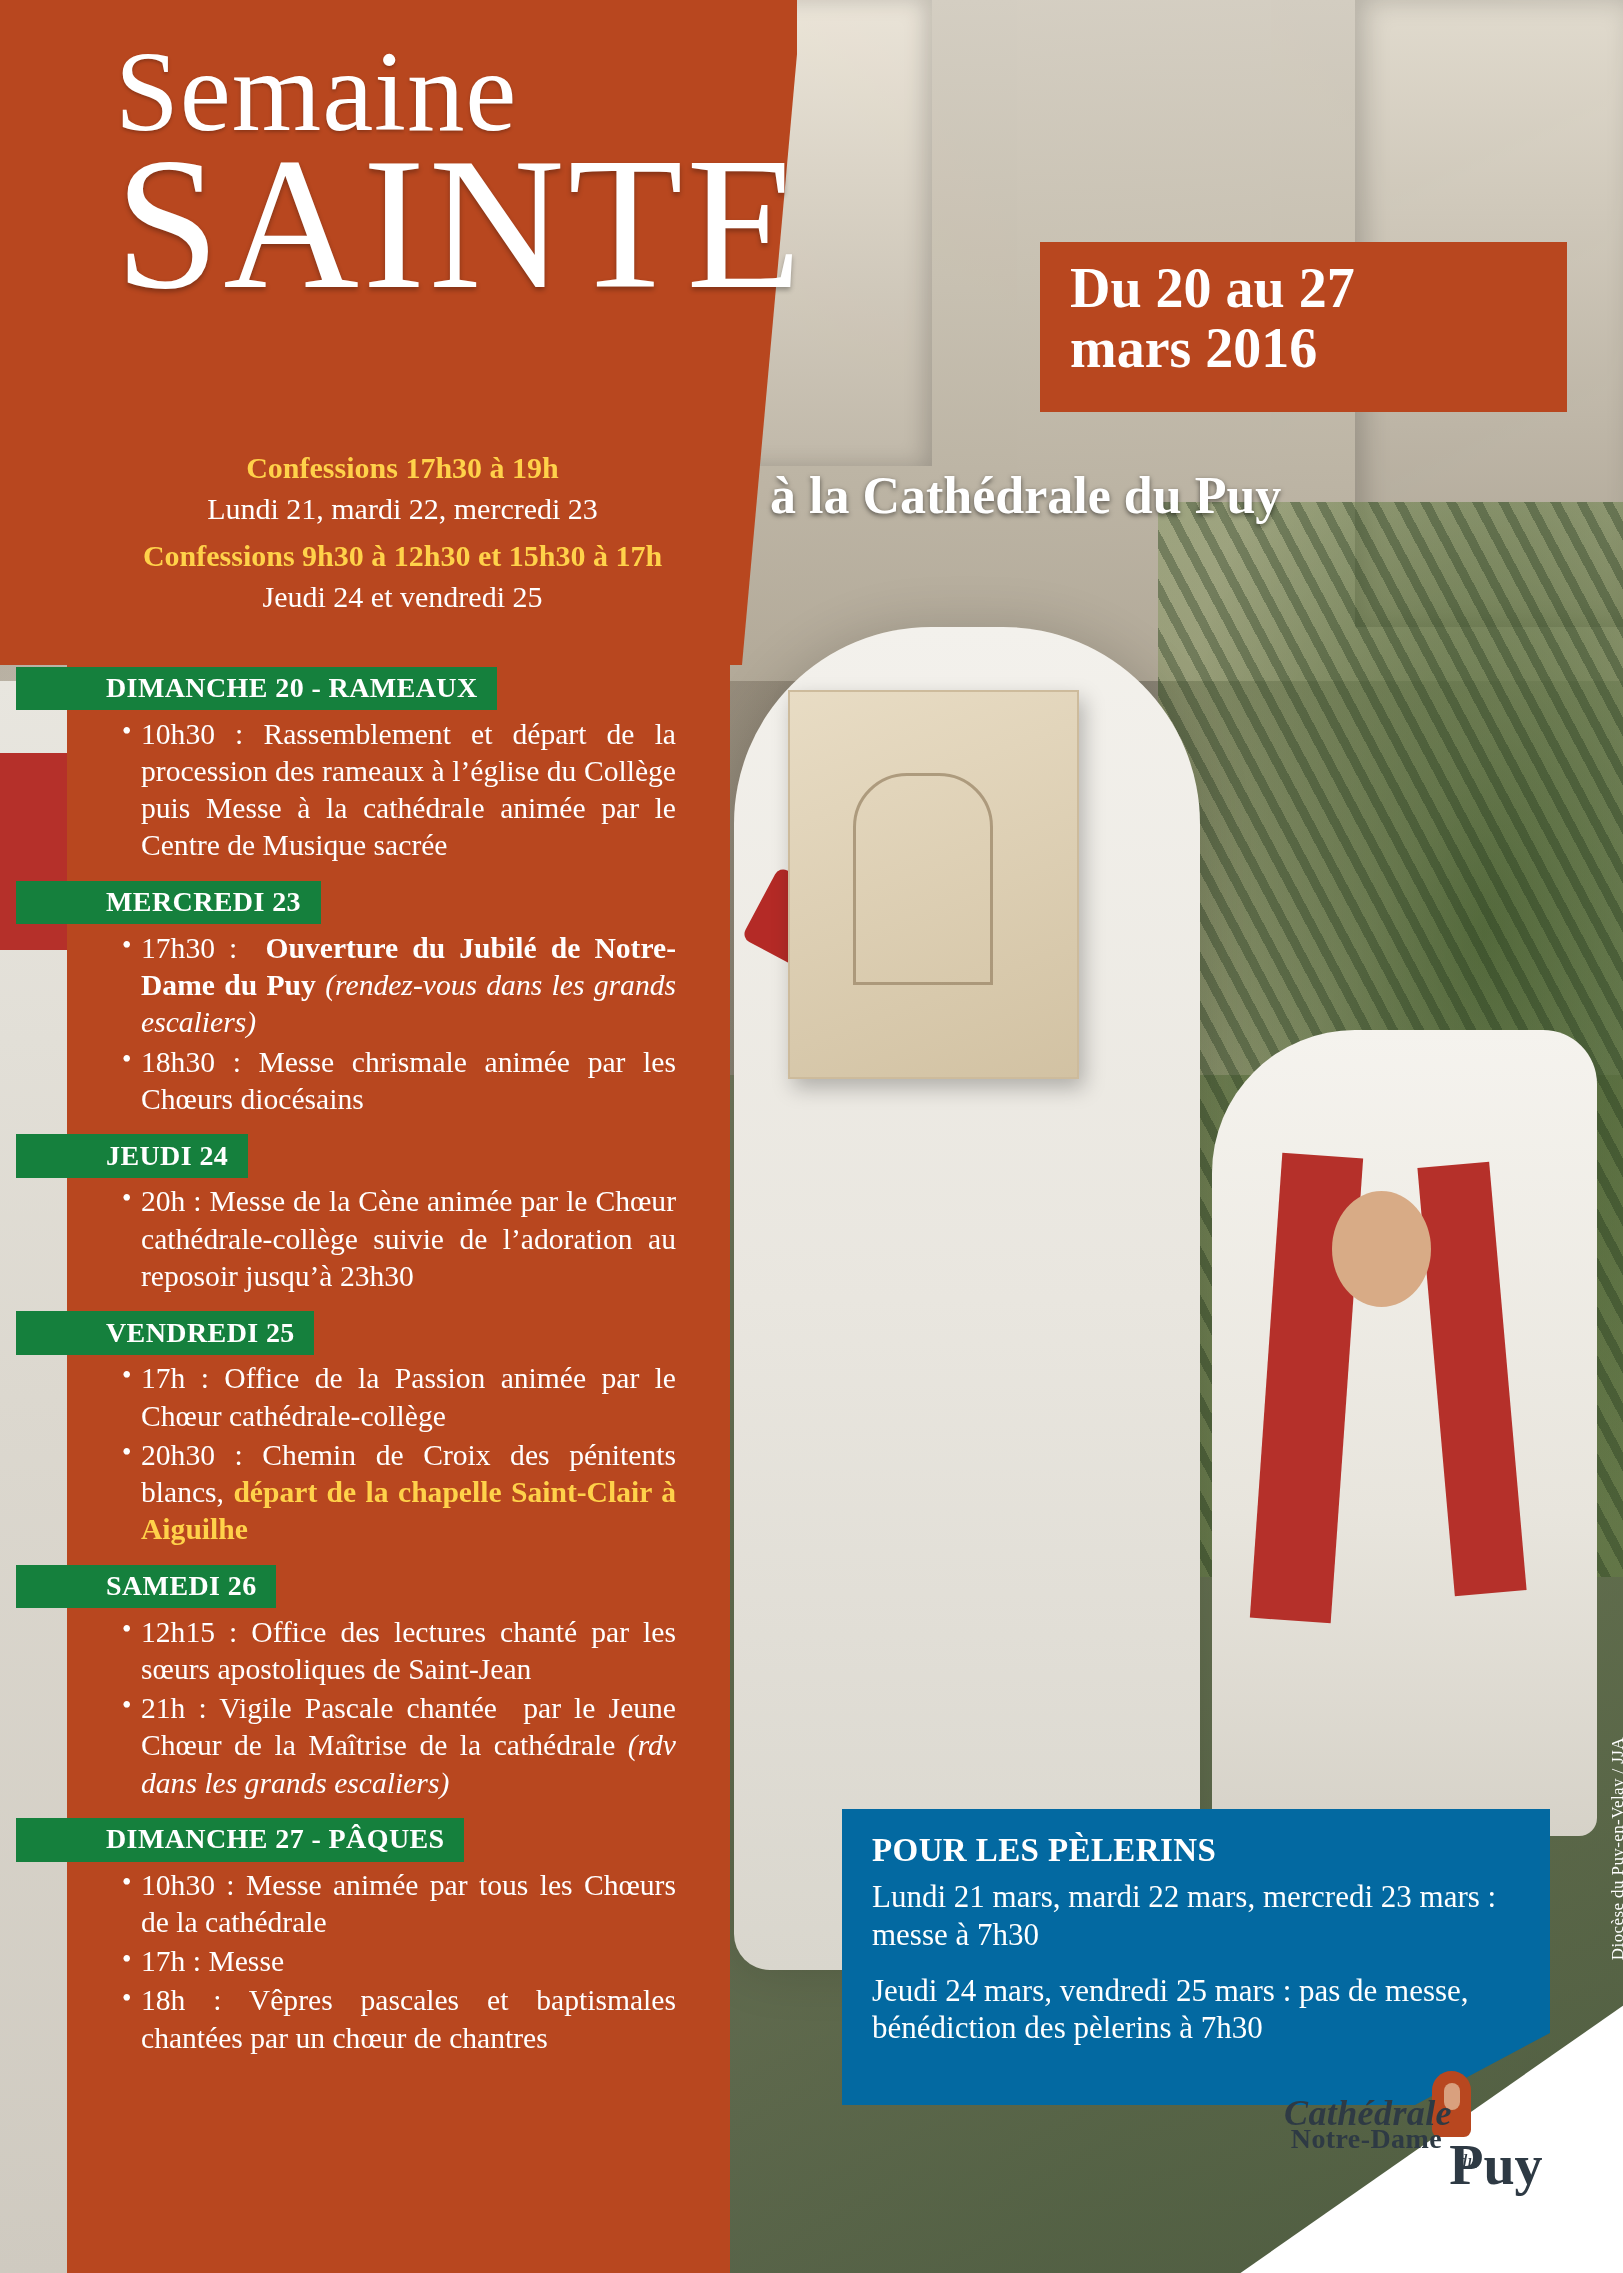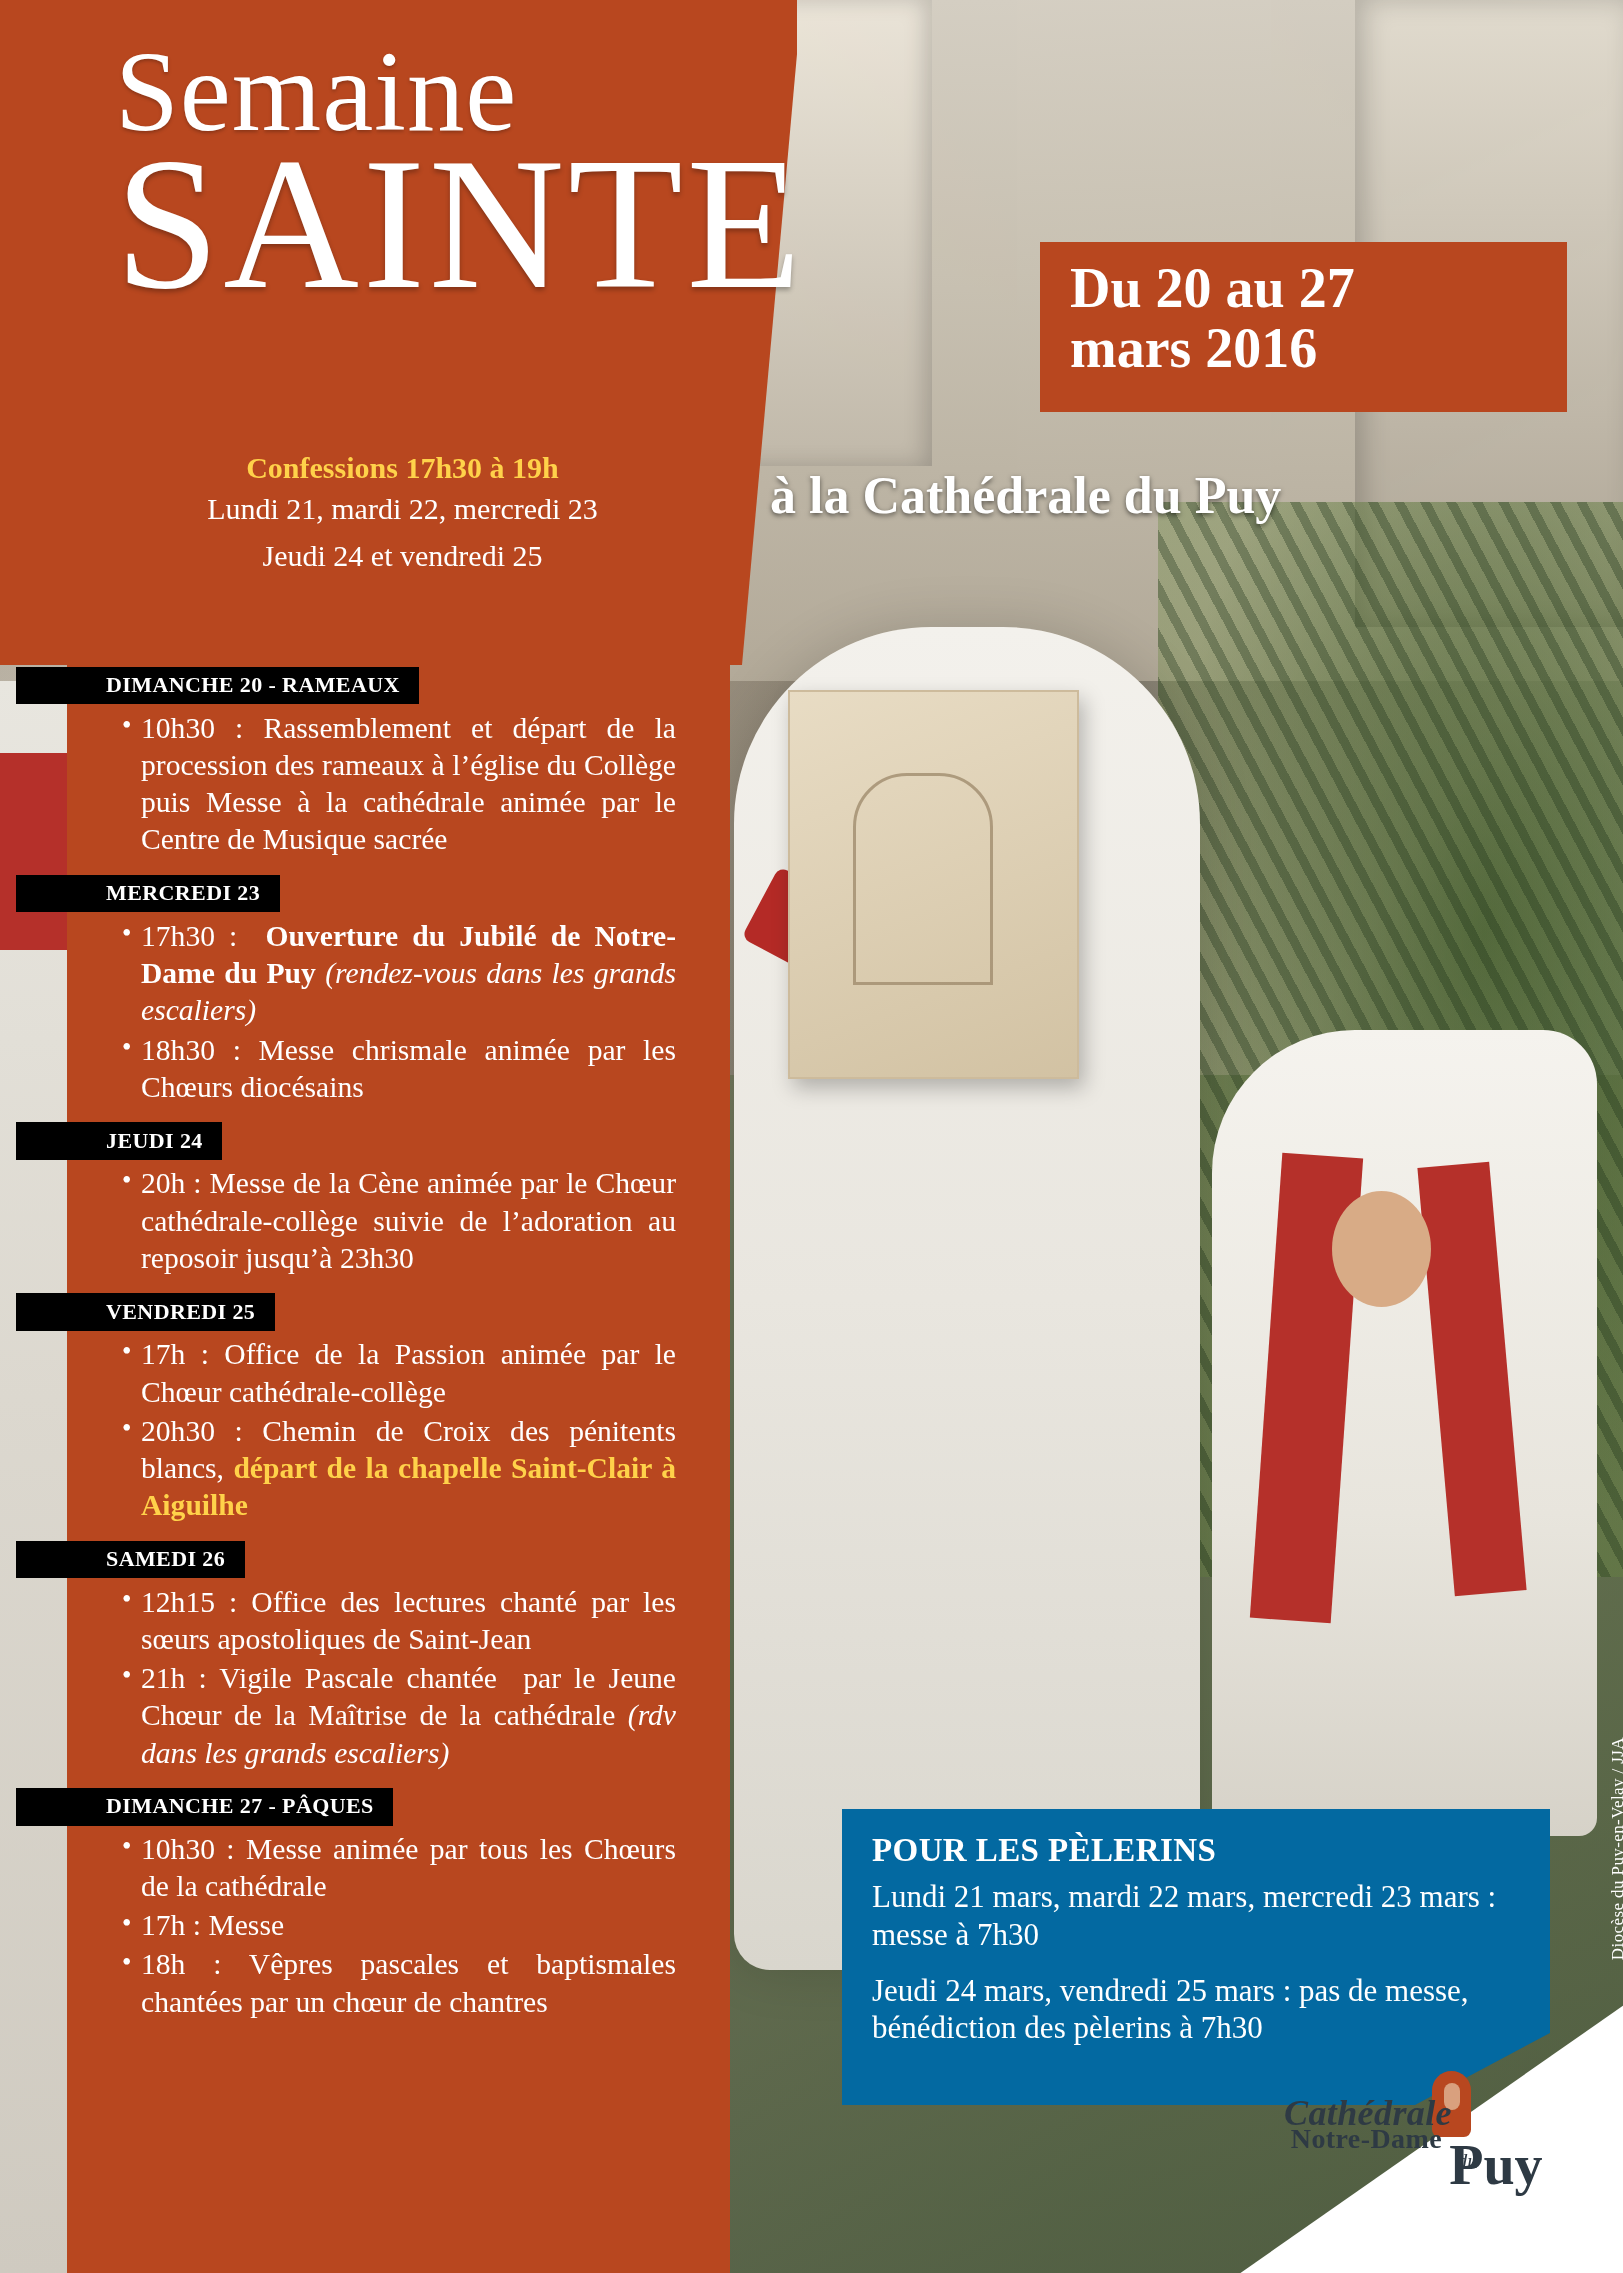--- a/index.html
+++ b/index.html
@@ -194,24 +194,24 @@
   }
 
   
   .schedule {
     position: absolute;
     left: 16px; top: 654px;
     width: 716px;
   }
   .day-head {
     display: inline-block;
-    background: #000000;
+    background: #15803d;
     color: #ffffff;
     font-weight: bold;
-    font-size: 22px;
+    font-size: 28px;
     letter-spacing: 0.4px;
     padding: 5.4px 19.7px 6.3px 90px;
     margin: 12.5px 0 5.4px 0;
     box-sizing: border-box;
   }
   .events {
     margin: 0 0 1.8px 0;
     padding: 0;
     list-style: none;
   }
@@ -342,20 +342,21 @@
 <div class="date-badge">
   <div>Du 20 au 27</div>
   <div>mars 2016</div>
 </div>
 
 <div class="subtitle-cathedrale">à la Cathédrale du Puy</div>
 
 <div class="confessions">
   <div class="conf-title">Confessions 17h30 à 19h</div>
   <div class="conf-sub">Lundi 21, mardi 22, mercredi 23</div>
+  <div class="conf-title">Confessions 9h30 à 12h30 et 15h30 à 17h</div>
   <div class="conf-sub">Jeudi 24 et vendredi 25</div>
 </div>
 
 <div class="schedule">
 
   <div class="day-head">DIMANCHE 20 - RAMEAUX</div>
   <ul class="events">
     <li>10h30 : Rassemblement et départ de la procession des rameaux à l’église du Collège puis Messe à la cathédrale animée par le Centre de Musique sacrée</li>
   </ul>
 

